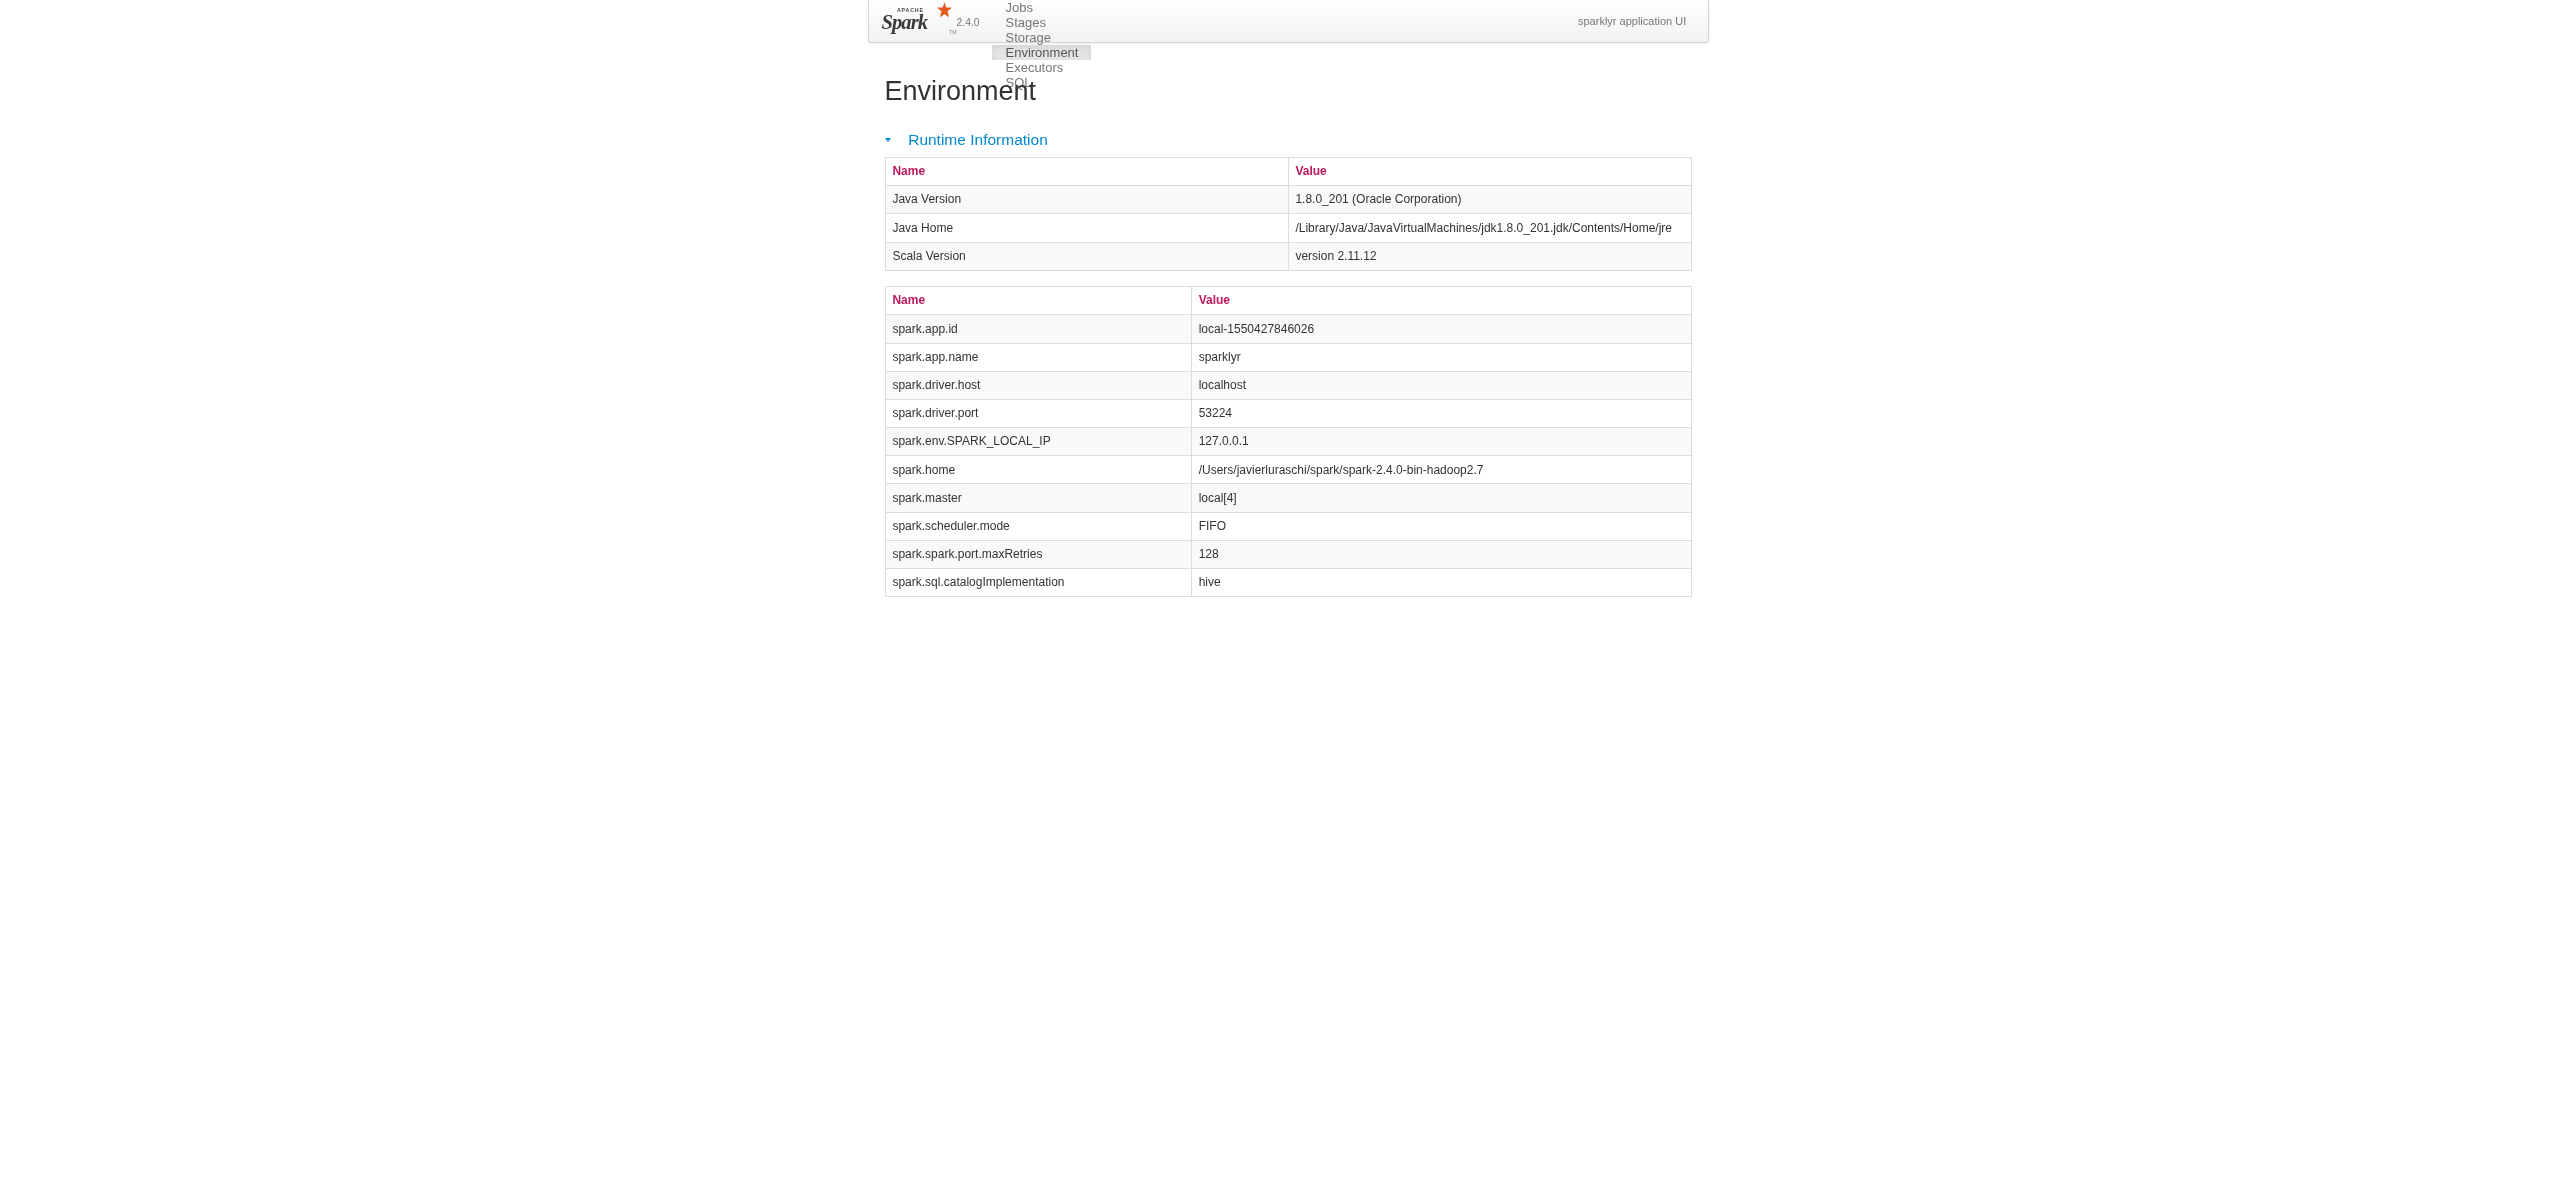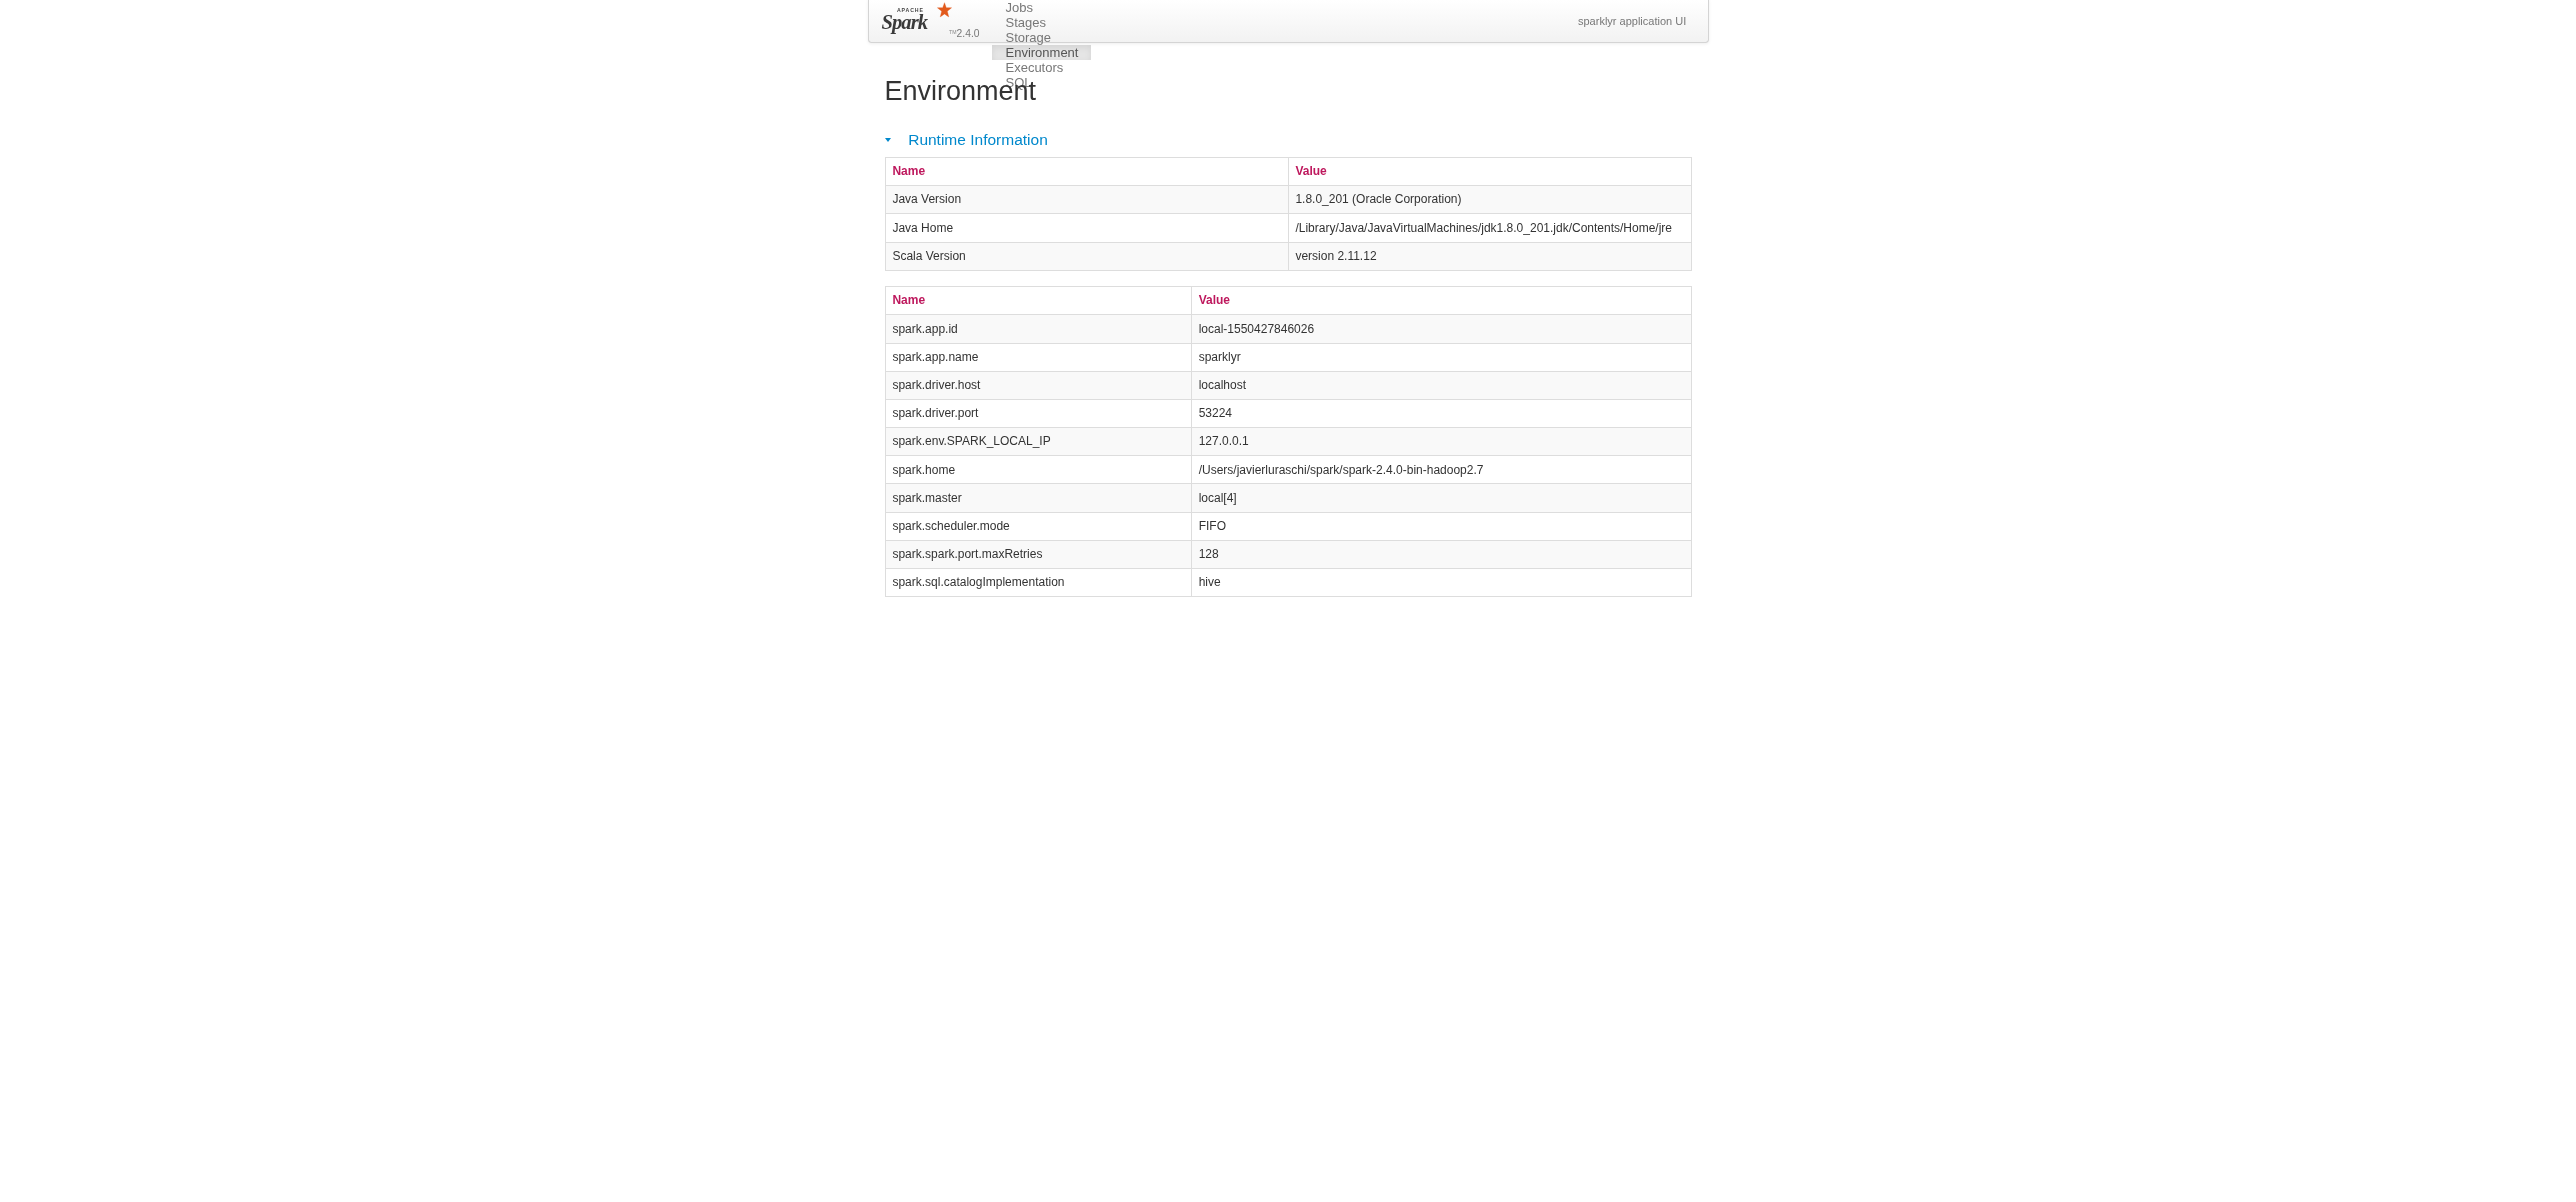--- a/index.html
+++ b/index.html
@@ -36,21 +36,21 @@
     display: flex;
     align-items: center;
     padding: 0 13px 0 4.3px;
     text-decoration: none;
   }
   .brand-version {
     font-size: 10.3px;
     color: #777;
     margin-left: 5.2px;
     position: relative;
-    top: 12px;
+    top: 1px;
   }
   .nav {
     display: flex;
     list-style: none;
     margin: 0;
     padding: 0;
     align-items: flex-start;
     flex-direction: column;
   }
   .nav li {

